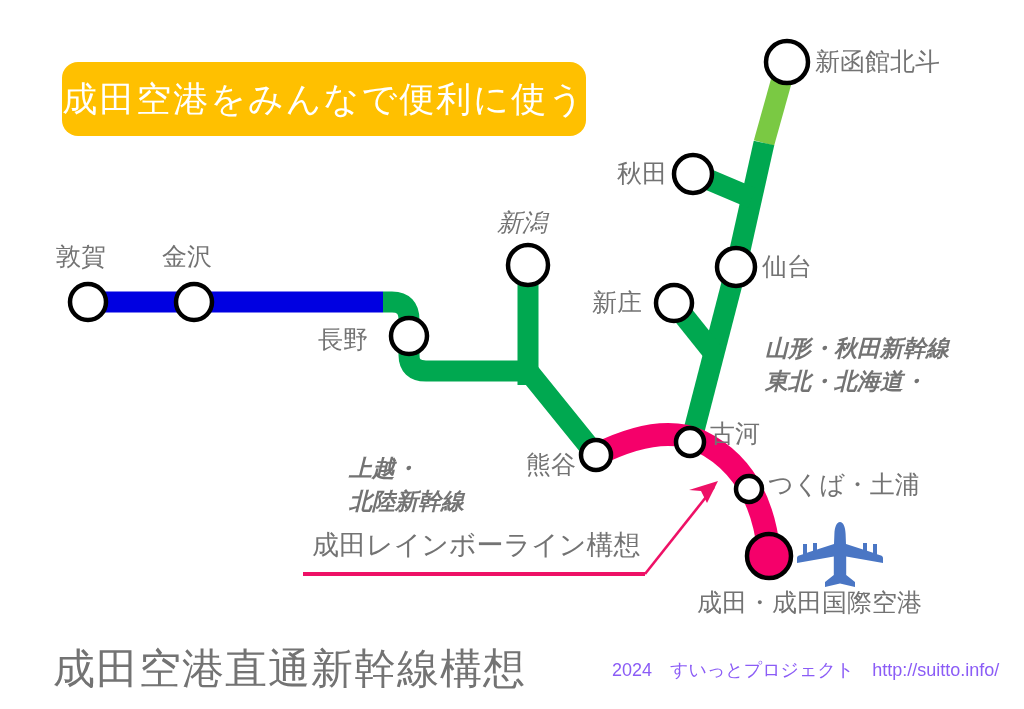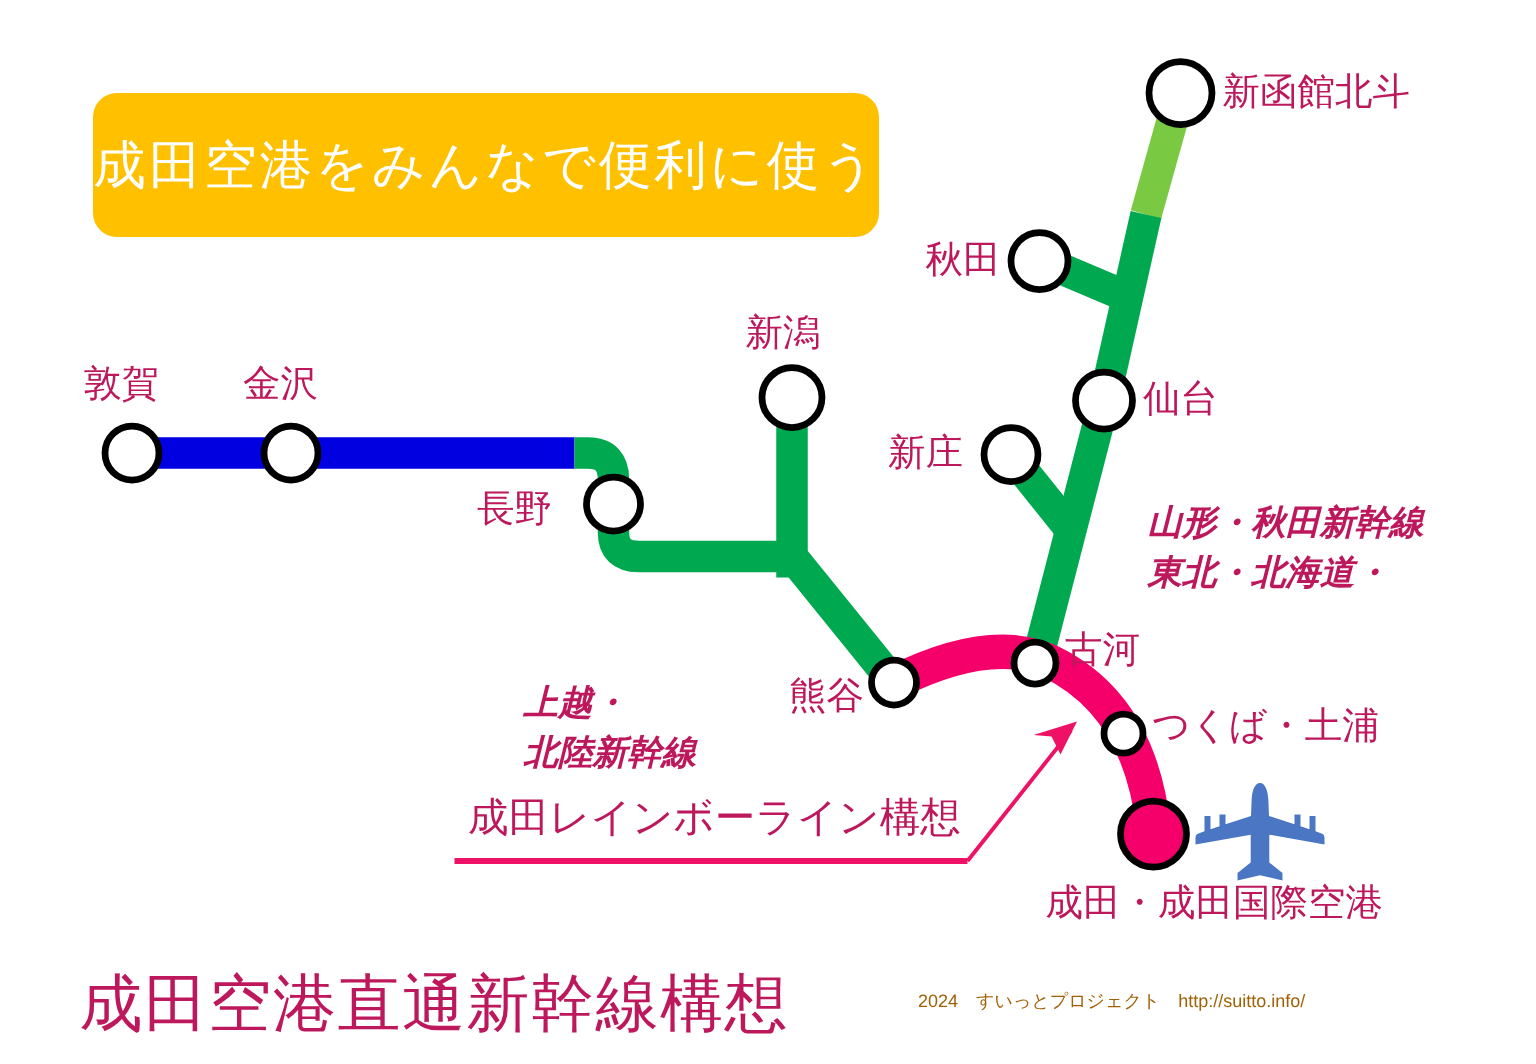--- a/index.html
+++ b/index.html
@@ -25,40 +25,40 @@
     width: 1024px;
     height: 709px;
   }
 
   
   .banner {
     position: absolute;
     left: 62px;
     top: 62px;
     width: 524px;
-    height: 96px;
+    height: 74px;
     background: #ffc000;
     border-radius: 16px;
     display: flex;
     align-items: center;
     justify-content: center;
   }
   .banner-text {
     color: #ffffff;
     font-size: 35px;
     letter-spacing: 2px;
     font-weight: 400;
     white-space: nowrap;
   }
 
   
   .lbl {
     position: absolute;
     white-space: nowrap;
-    color: #be185d;
+    color: #737373;
     font-weight: 400;
     line-height: 1.18;
   }
   .station-label {
     font-size: 25px;
   }
   .line-label {
     font-size: 23px;
     font-style: italic;
     font-family: "Liberation Serif", "DejaVu Serif", serif;
@@ -67,22 +67,22 @@
   }
   .concept-label {
     font-size: 27px;
   }
   .maintitle {
     font-size: 42px;
     letter-spacing: 1px;
     margin-top: 26px;
   }
   .footer {
-    font-size: 12px;
-    color: #a16207;
+    font-size: 18px;
+    color: #8b5cf6;
   }
 </style>
 </head>
 <body>
 
 <div id="canvas">
 
   <svg class="net" viewBox="0 0 1024 709">
 
     <path d="M 88 302 L 383 302" stroke="#0000e1" stroke-width="21" fill="none"></path>
@@ -160,21 +160,21 @@
   <div class="banner">
     <span class="banner-text">成田空港をみんなで便利に使う</span>
   </div>
 
   <div class="lbl station-label" style="left:56px; top:242px;">敦賀</div>
 
   <div class="lbl station-label" style="left:162px; top:242px;">金沢</div>
 
   <div class="lbl station-label" style="left:318px; top:325px;">長野</div>
 
-  <div class="lbl station-label" style="left:497px; top:208px;">新潟</div>
+  <div class="lbl station-label" style="left:497px; top:208px;font-style:italic;">新潟</div>
 
   <div class="lbl station-label" style="left:526px; top:450px;">熊谷</div>
 
   <div class="lbl station-label" style="left:815px; top:47px;">新函館北斗</div>
 
   <div class="lbl station-label" style="left:617px; top:159px;">秋田</div>
 
   <div class="lbl station-label" style="left:592px; top:288px;">新庄</div>
 
   <div class="lbl station-label" style="left:762px; top:252px;">仙台</div>

